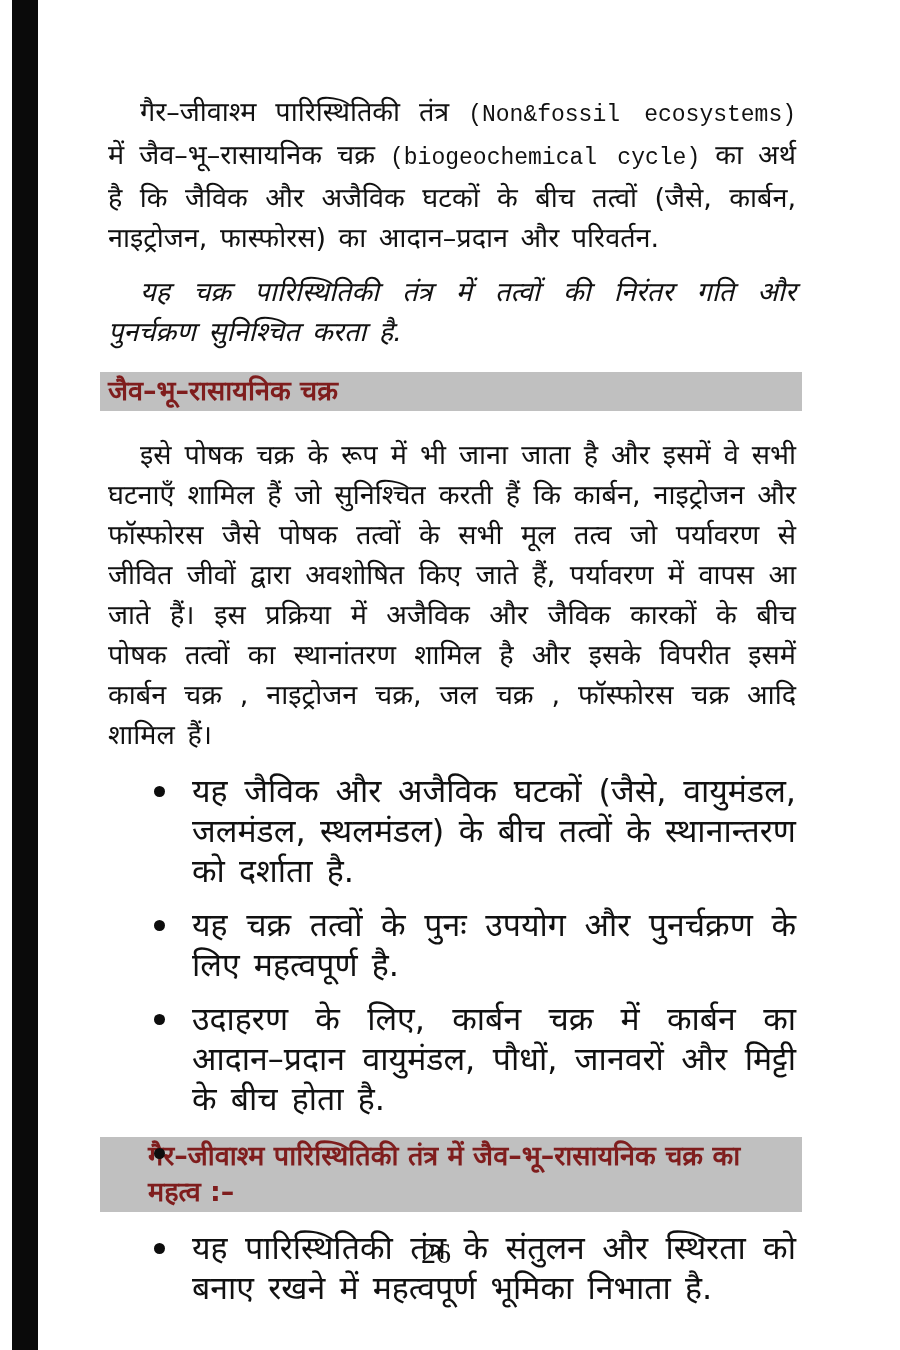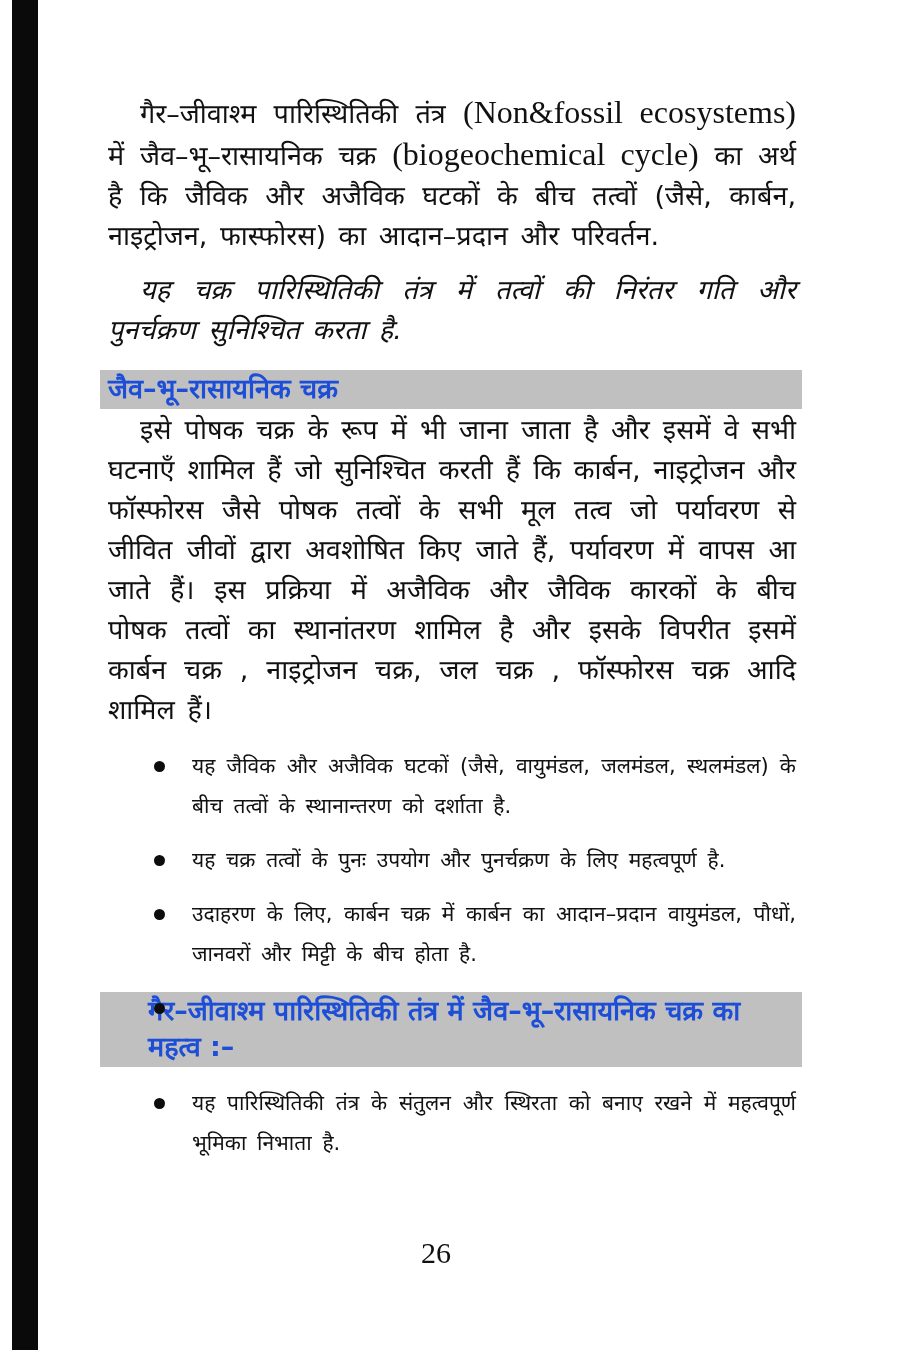--- a/index.html
+++ b/index.html
@@ -31,47 +31,47 @@
   .para {
     margin: 0;
     font-size: 27px;
     line-height: 40px;
     text-align: justify;
     color: #111111;
     word-spacing: 4px;
   }
   .indent { text-indent: 32px; }
   .latin {
-    font-family: Liberation Serif, serif;
-    font-size: 32px;
+    font-family: Liberation Mono, monospace;
+    font-size: 23px;
   }
   .para-cycle-role { margin-top: 14px; font-style: italic; }
   .section-heading {
     margin: 20px 0 0 0;
     background: #c0c0c0;
     font-size: 27px;
     font-weight: bold;
     line-height: 36px;
     padding: 1px 10px 2px 8px;
     margin-left: -8px;
     margin-right: -6px;
-    color: #1d4ed8;
+    color: #7f1d1d;
   }
   .section-heading-2 { margin-top: 18px; padding-left: 48px; }
-  .para-nutrient { margin-top: 1px; }
+  .para-nutrient { margin-top: 24px; }
   .bullets {
     list-style: none;
     margin: 16px 0 0 0;
     padding: 0;
   }
   .bullets li {
     position: relative;
     padding-left: 84px;
     margin-bottom: 14px;
-    font-size: 21px;
+    font-size: 32px;
     line-height: 40px;
     text-align: justify;
     word-spacing: 4px;
   }
   .bullets li:last-child { margin-bottom: 0; }
   .dot {
     position: absolute;
     left: 46px;
     top: 15px;
     width: 11px;

